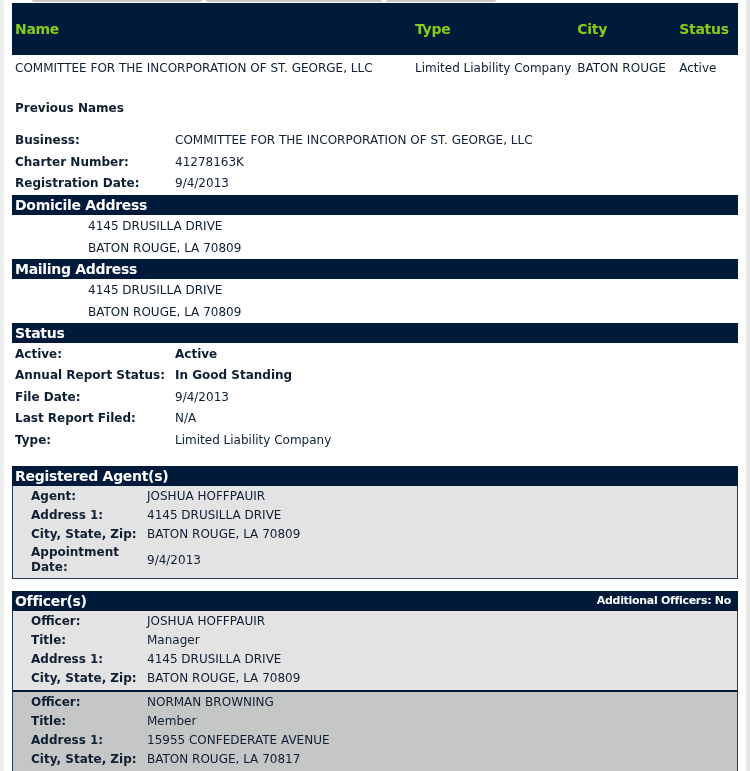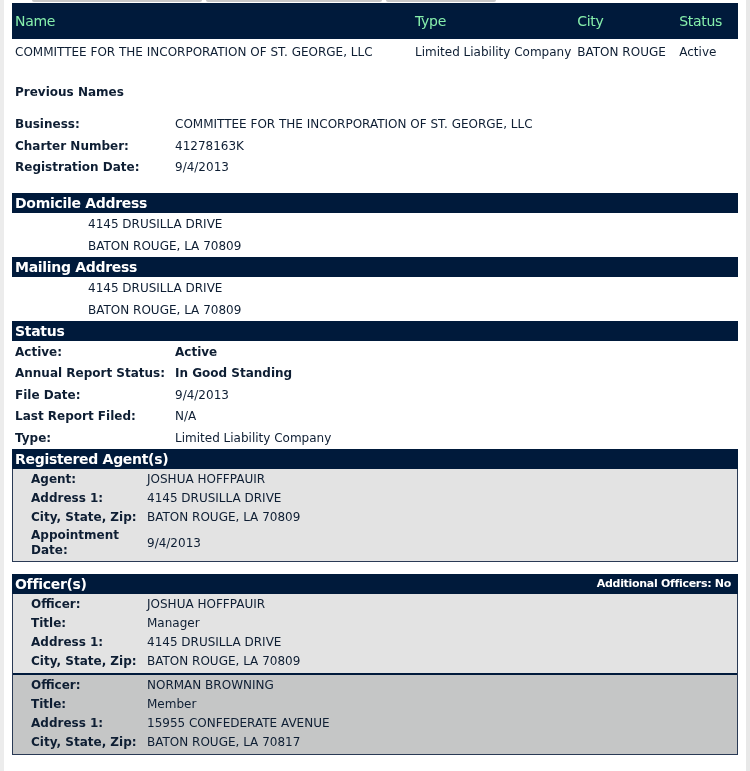--- a/index.html
+++ b/index.html
@@ -17,22 +17,22 @@
   .topstrip { position: absolute; top: 0; left: 0; width: 742px; height: 3px; }
   .topstrip span { position: absolute; top: 0; height: 2px; background: #c8c8c8; border-radius: 0 0 2px 2px; }
   .content { position: absolute; left: 8px; top: 3px; width: 726px; }
   .bar {
     background: #001a3b; color: #fff; font-weight: bold;
     font-size: 14px; height: 20px; line-height: 20px; padding-left: 3px;
     letter-spacing: -0.3px; position: relative;
   }
   table.results { width: 726px; border-collapse: collapse; }
   table.results th {
-    background: #001a3b; color: #86efac; font-weight: normal; text-align: left;
-    font-size: 14px; height: 20px; padding: 8px 3px; letter-spacing: -0.3px;
+    background: #001a3b; color: #84cc16; font-weight: bold; text-align: left;
+    font-size: 14px; height: 20px; padding: 16px 3px; letter-spacing: -0.3px;
   }
   table.results td { font-size: 12px; padding: 6px 3px 0 3px; white-space: nowrap; }
   .prev-title { font-weight: bold; font-size: 12px; margin: 26px 0 0 3px; }
   .kv { margin-top: 15px; }
   .kv .row { height: 21.5px; line-height: 21.5px; display: flex; }
   .kv .k { width: 160px; padding-left: 3px; font-weight: bold; }
   .kv .v { }
   .kv .v.bold { font-weight: bold; }
   .addr { padding-left: 76px; }
   .addr div { height: 22px; line-height: 22px; }
@@ -85,21 +85,21 @@
       <div class="row">
         <span class="k">Charter Number:</span>
         <span class="v">41278163K</span>
       </div>
       <div class="row">
         <span class="k">Registration Date:</span>
         <span class="v">9/4/2013</span>
       </div>
     </div>
 
-    <div class="bar" style="margin-top:14px">Domicile Address</div>
+    <div class="bar" style="margin-top:0">Domicile Address</div>
     <div class="addr">
       <div>4145 DRUSILLA DRIVE</div>
       <div>BATON ROUGE, LA 70809</div>
     </div>
 
     <div class="bar">Mailing Address</div>
     <div class="addr">
       <div>4145 DRUSILLA DRIVE</div>
       <div>BATON ROUGE, LA 70809</div>
     </div>
@@ -121,21 +121,21 @@
       <div class="row">
         <span class="k">Last Report Filed:</span>
         <span class="v">N/A</span>
       </div>
       <div class="row">
         <span class="k">Type:</span>
         <span class="v">Limited Liability Company</span>
       </div>
     </div>
 
-    <div class="bar" style="">Registered Agent(s)</div>
+    <div class="bar" style="margin-top:15px">Registered Agent(s)</div>
     <div class="box">
       <div class="sec">
         <div class="row">
           <span class="k">Agent:</span>
           <span class="v">JOSHUA HOFFPAUIR</span>
         </div>
         <div class="row">
           <span class="k">Address 1:</span>
           <span class="v">4145 DRUSILLA DRIVE</span>
         </div>

